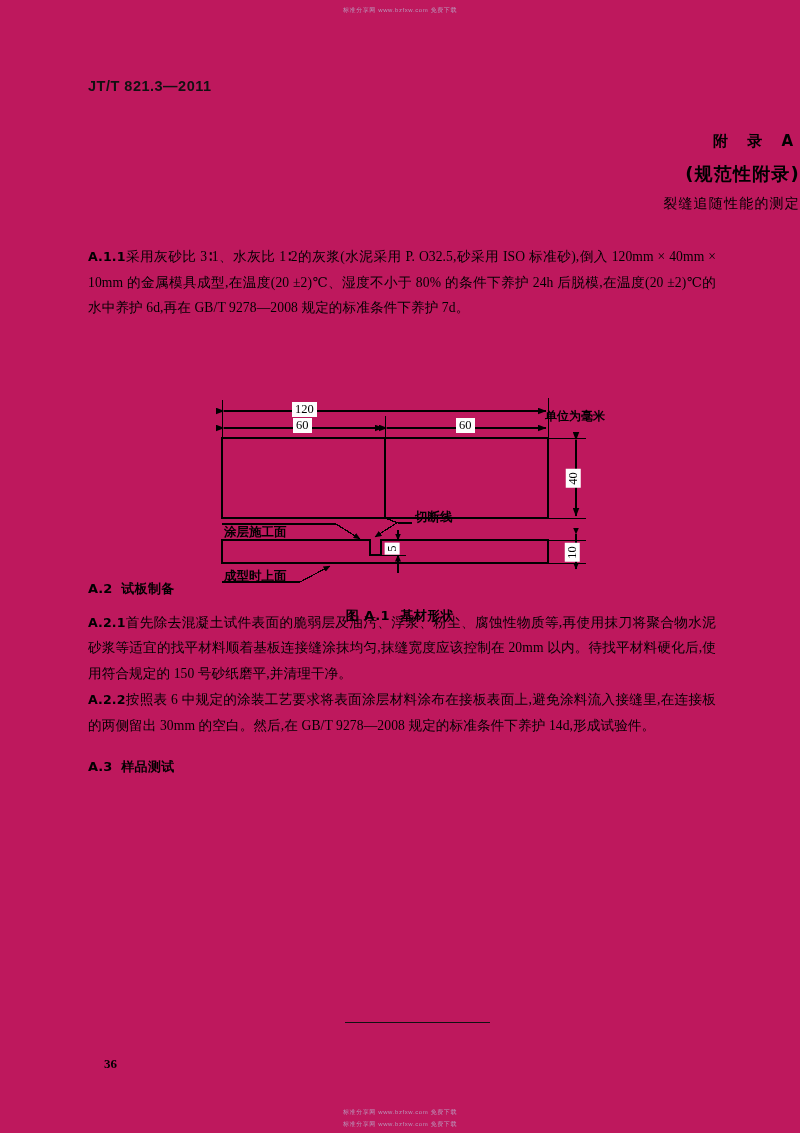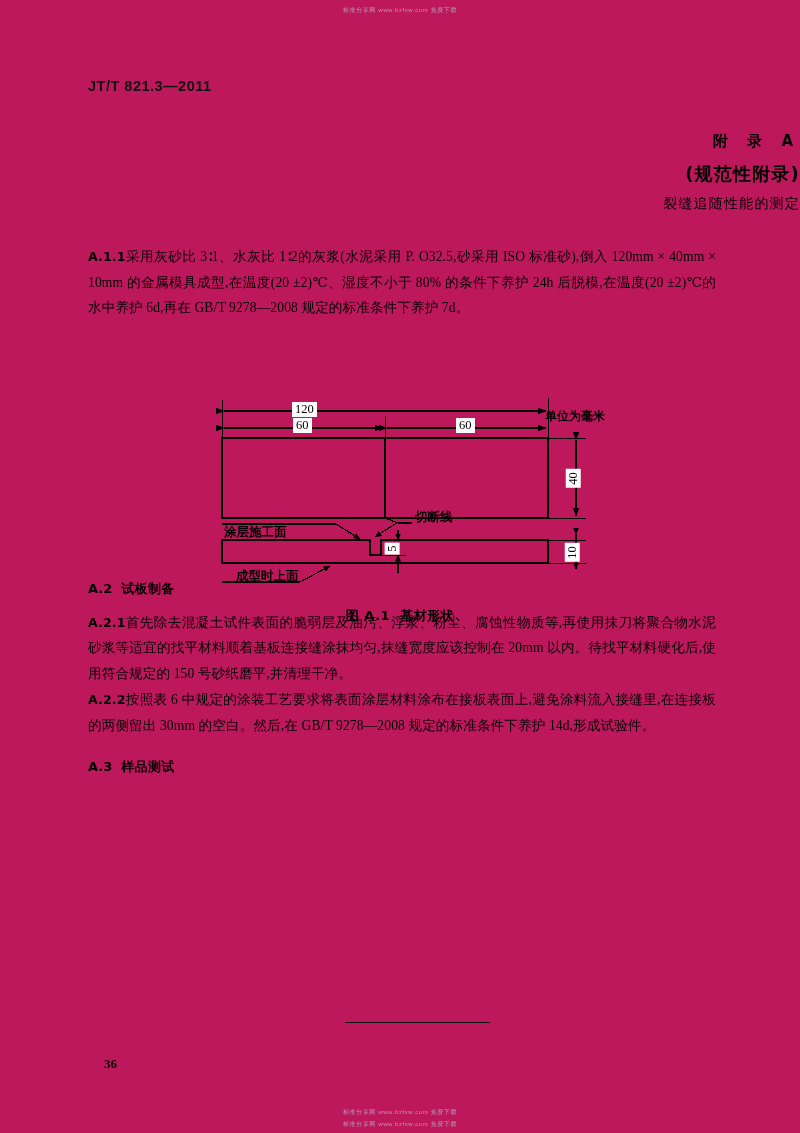--- a/index.html
+++ b/index.html
@@ -283,21 +283,21 @@
 
     <div class="dim-label" style="left:292px; top:10px;">120</div>
     <div class="dim-label" style="left:293px; top:26px;">60</div>
     <div class="dim-label" style="left:456px; top:26px;">60</div>
     <div class="dim-label vert" style="left:564px; top:79px;">40</div>
     <div class="dim-label vert" style="left:386px; top:149px;">5</div>
     <div class="dim-label vert" style="left:563px; top:153px;">10</div>
 
     <div class="lead-label" style="left:224px; top:132px;">涂层施工面</div>
     <div class="lead-label" style="left:415px; top:117px;">切断线</div>
-    <div class="lead-label" style="left:224px; top:176px;margin-left:12px;">成型时上面</div>
+    <div class="lead-label" style="left:224px; top:176px;">成型时上面</div>
 
     <div class="fig-caption">
       <span class="capnum">图 A.1</span><span>基材形状</span>
     </div>
   </div>
 
   <div class="foot-rule"></div>
   <div class="page-number">36</div>
 
   <div class="watermark bot1">标准分享网 www.bzfxw.com 免费下载</div>

